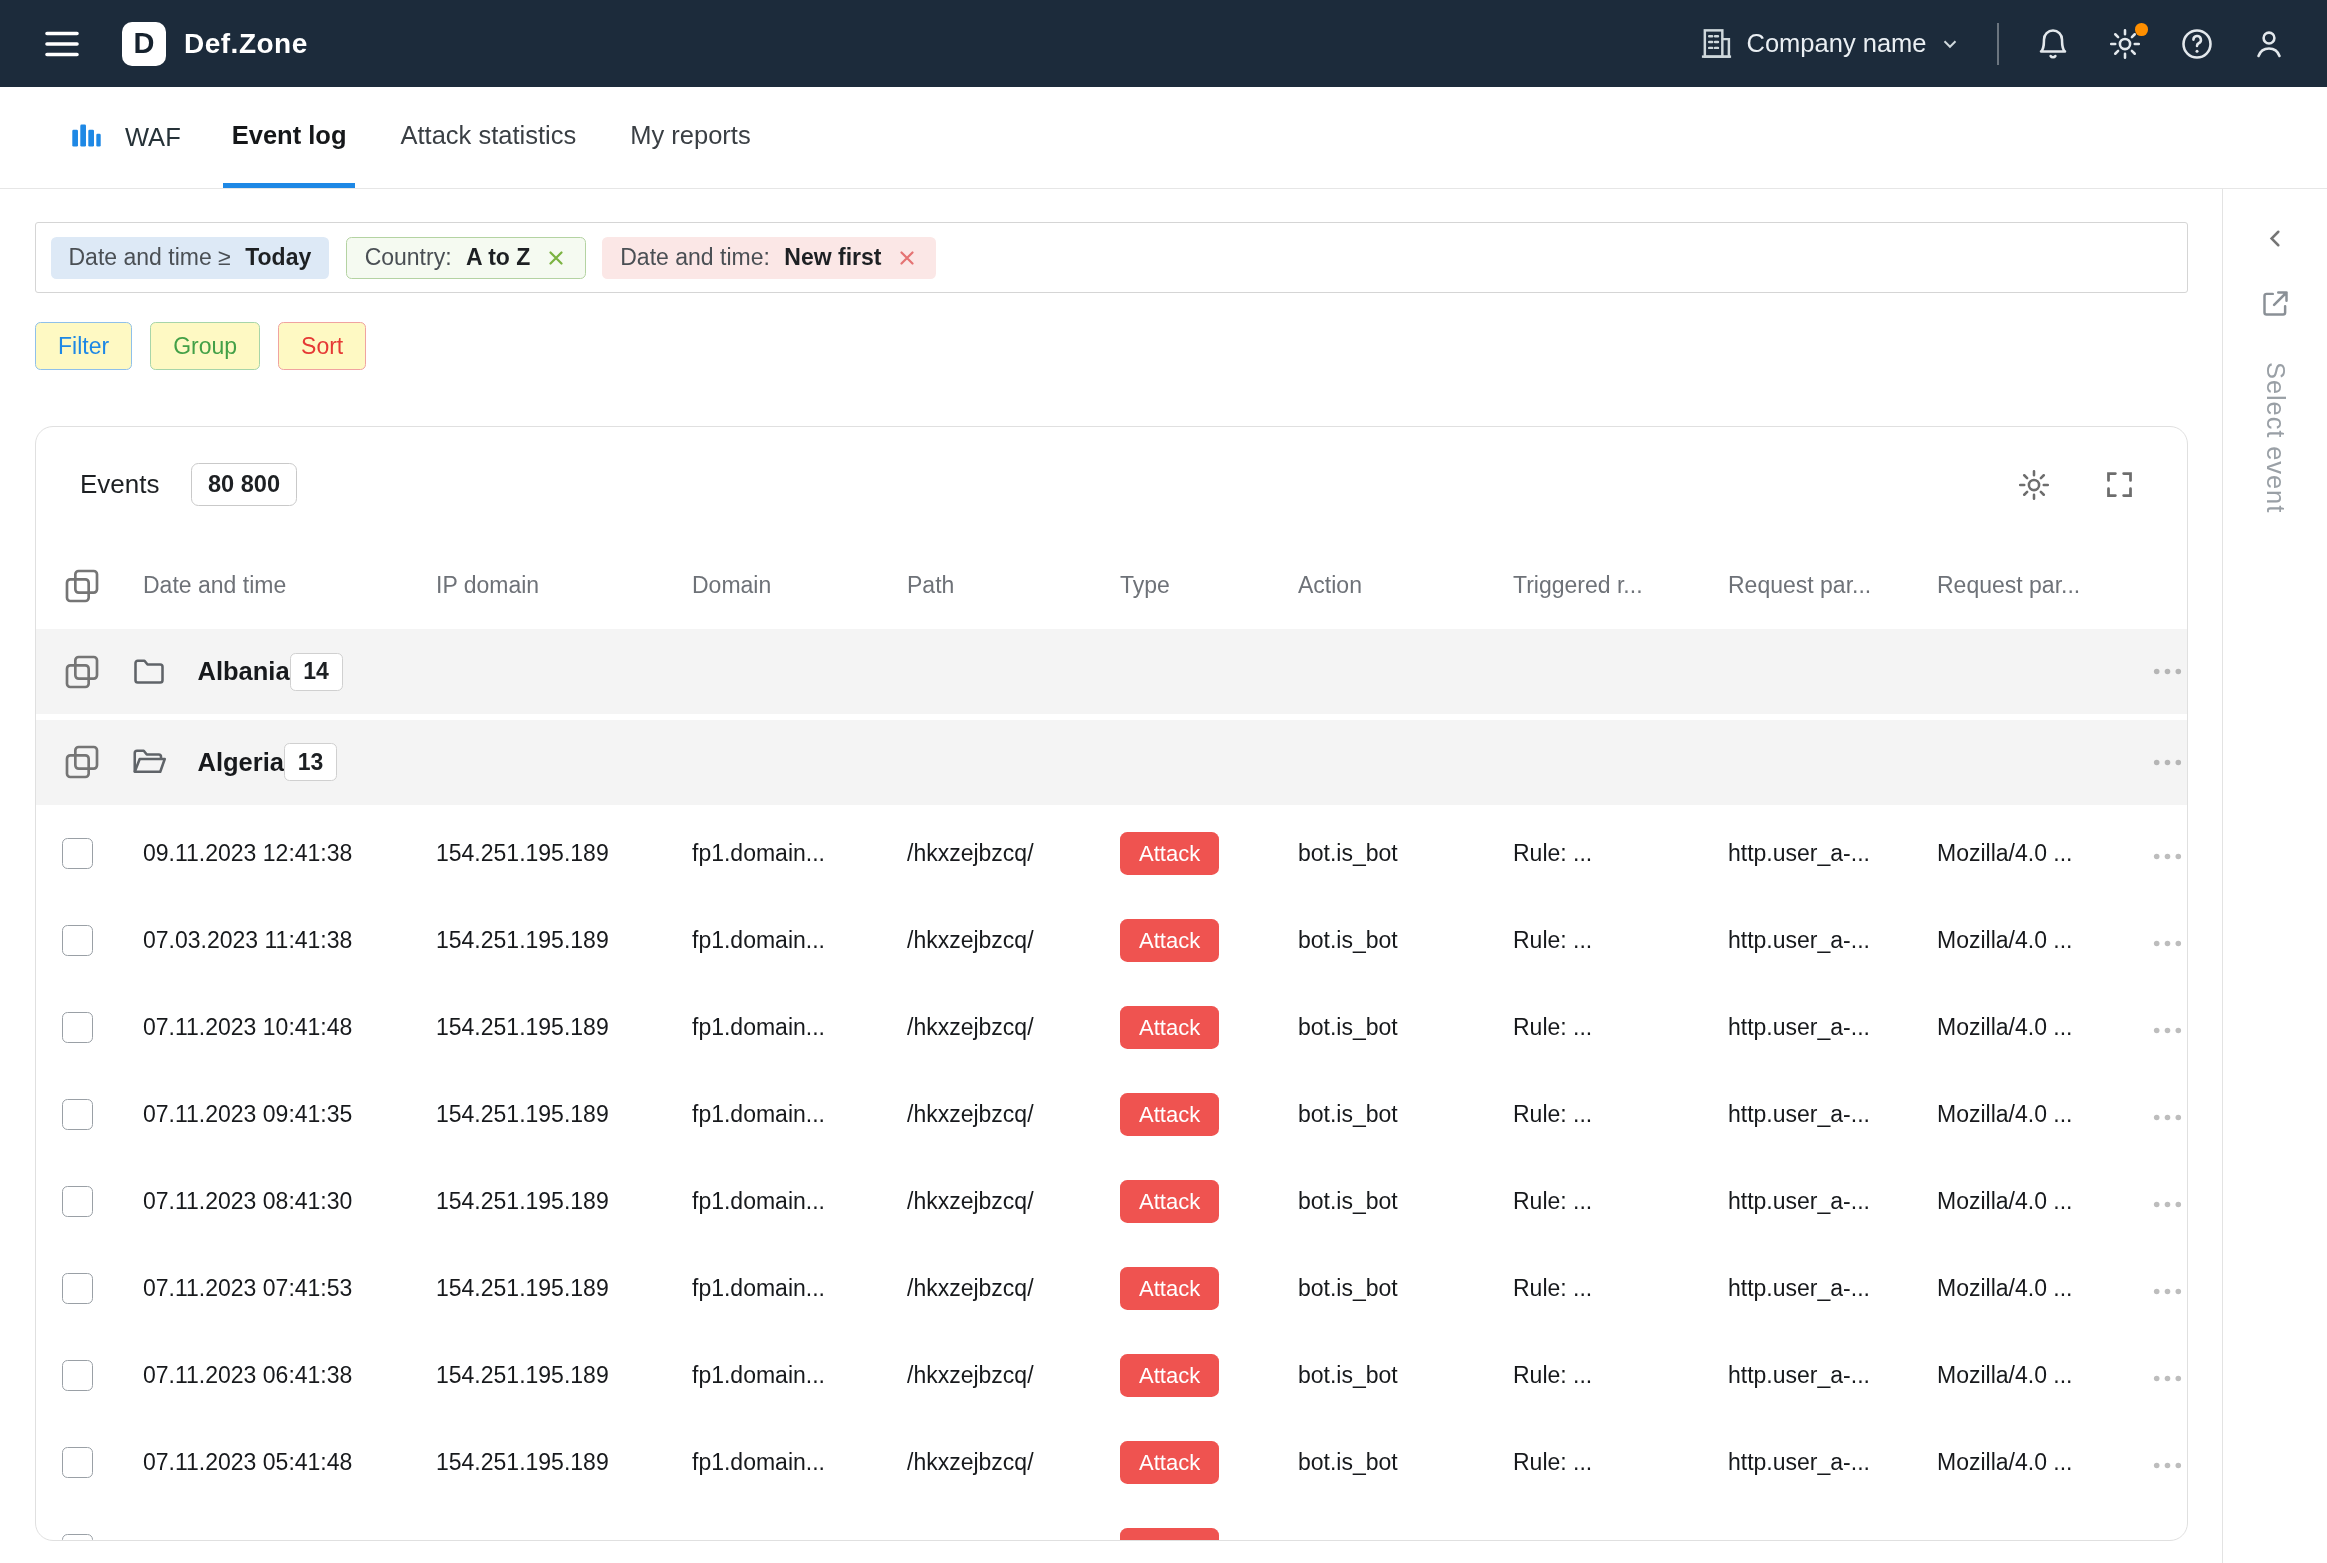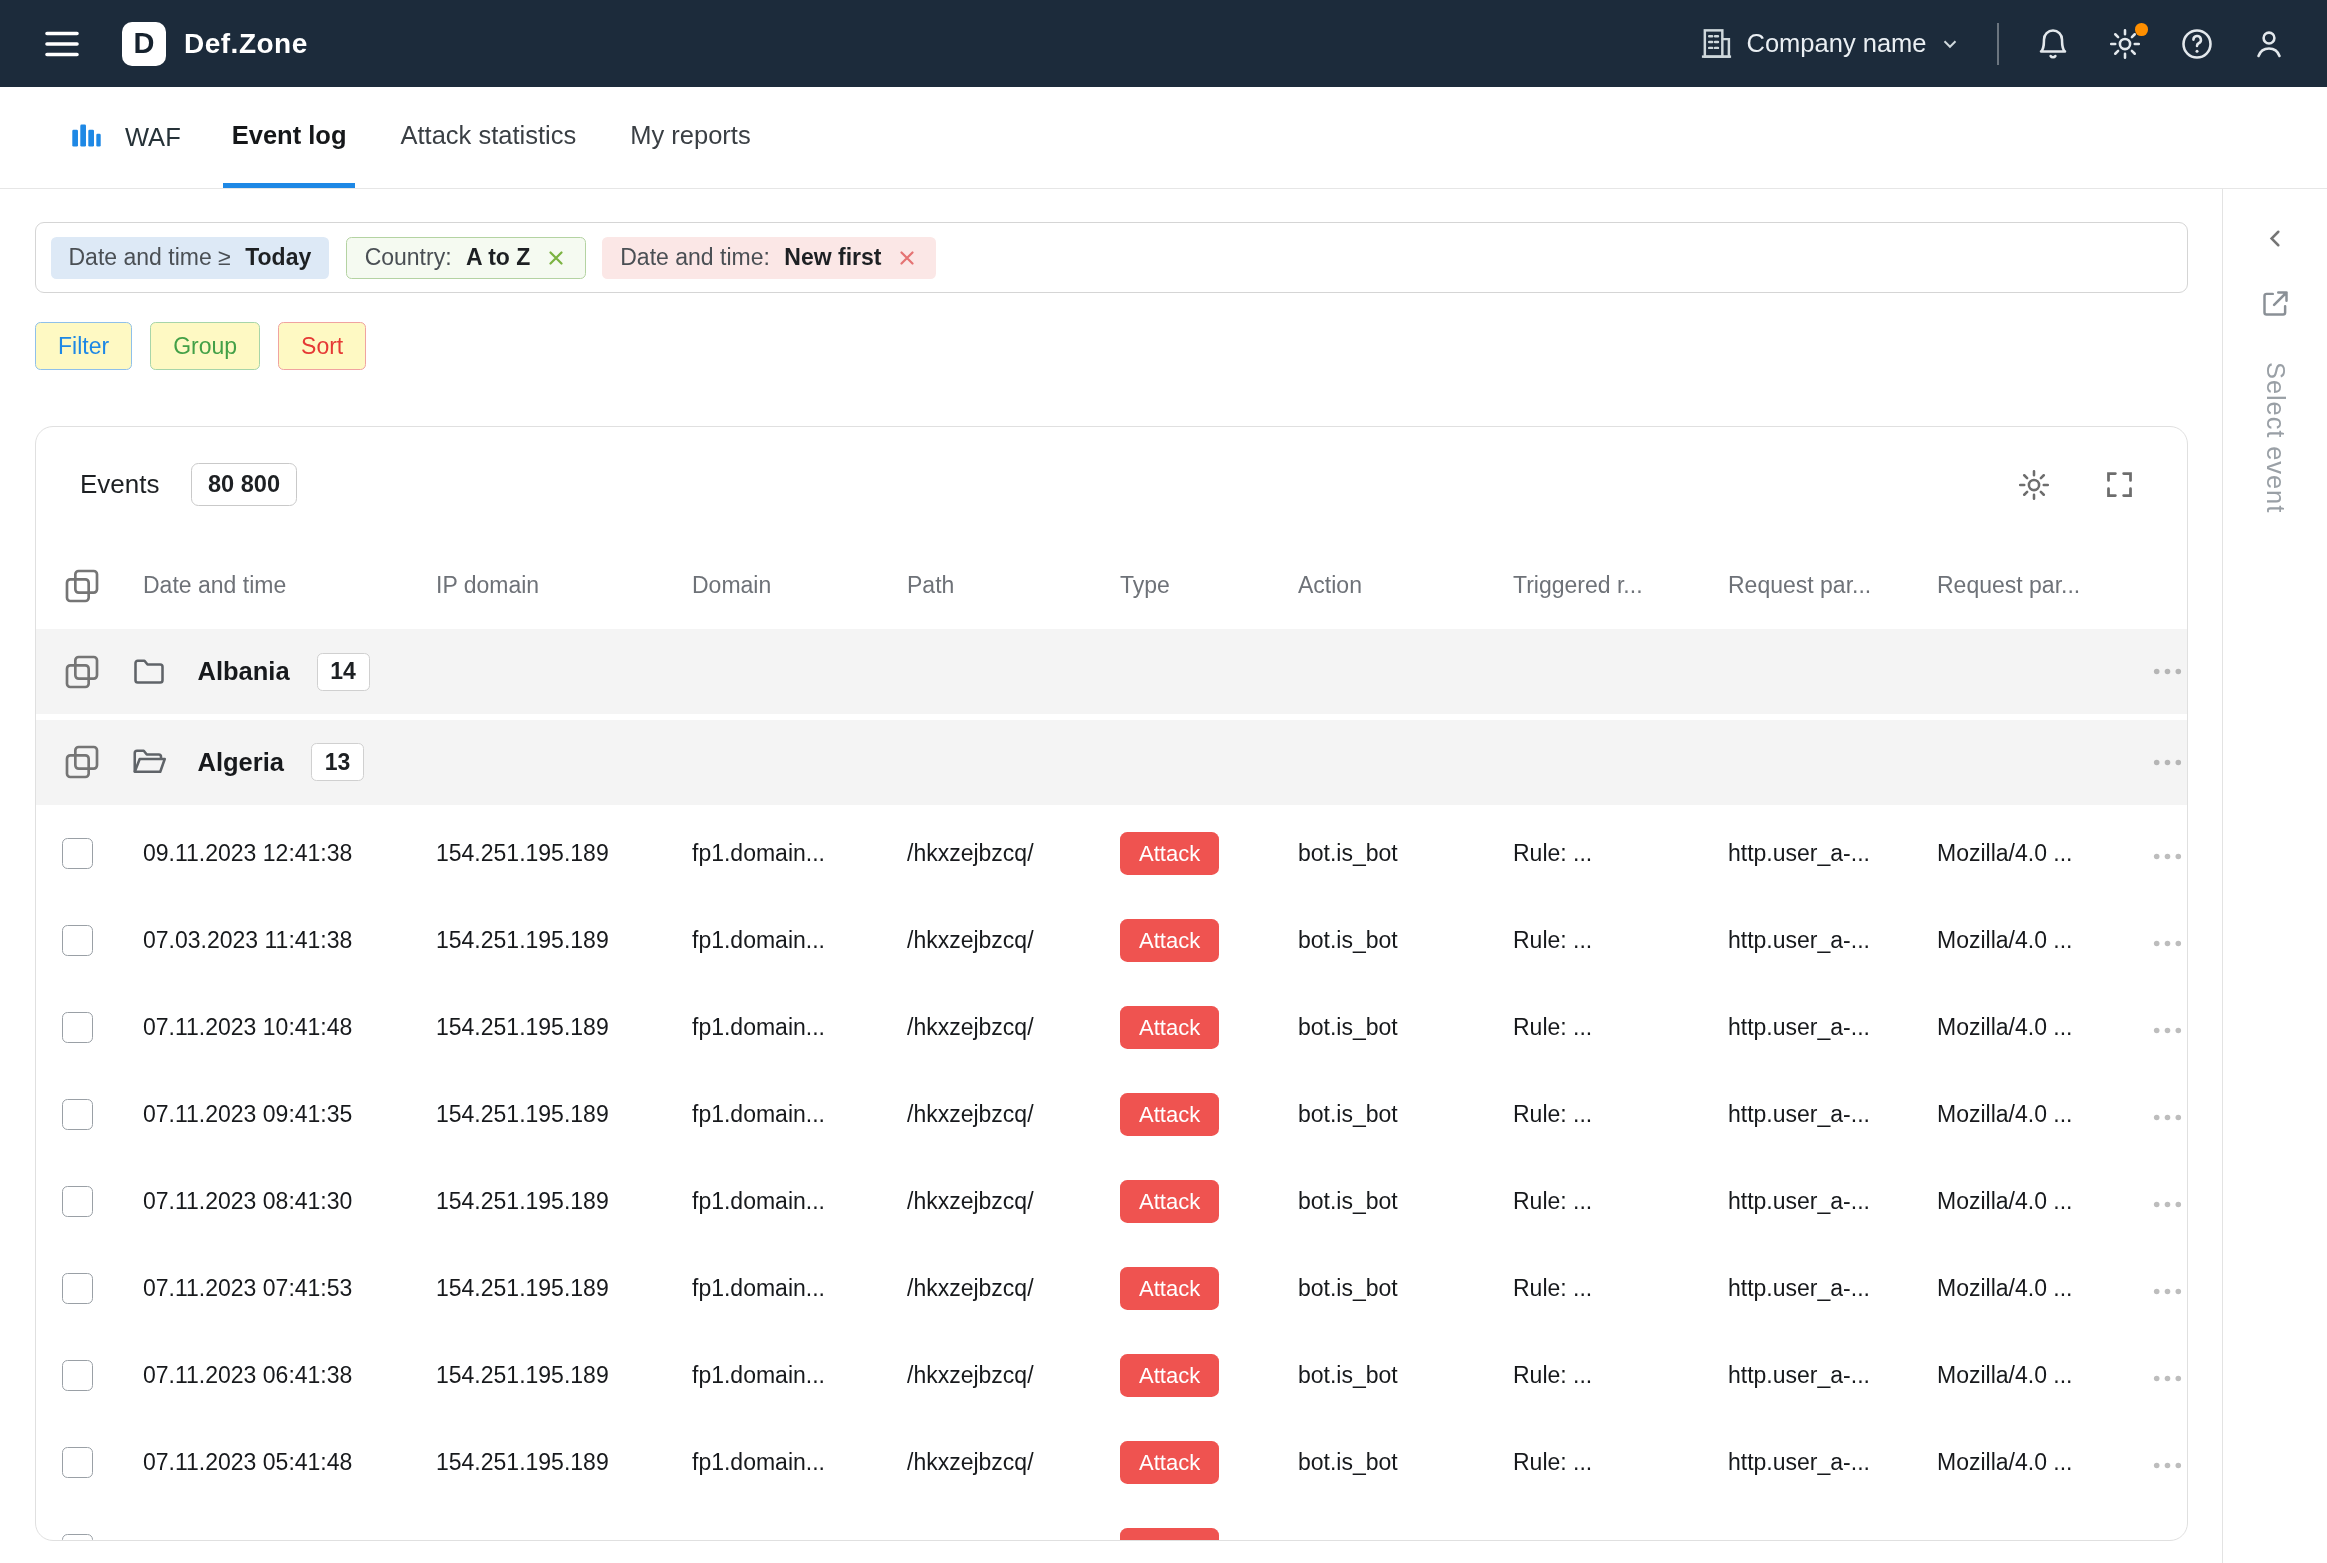--- a/index.html
+++ b/index.html
@@ -29,21 +29,21 @@
   .refresh .dot{width:13.6px;height:13.6px;border-radius:50%;background:#1e88e5}
   .create-report{display:flex;align-items:center;gap:16.4px;color:#3d4f59;font-size:24.5px;font-weight:bold;letter-spacing:0.5px;cursor:pointer}
 
   
   .content{display:flex;height:1375px}
   .main{flex:1;min-width:0;padding:33px 34px 0 35px}
   .rail{width:105px;border-left:1.8px solid #e3e3e3;display:flex;flex-direction:column;align-items:center;padding-top:36px;gap:35px;color:#8a9096}
   .rail-label{writing-mode:vertical-rl;font-size:25.5px;color:#9aa0a6;letter-spacing:0.9px;margin-top:7.3px}
 
   
-  .filter-box{border:1.8px solid #d5d5d5;border-radius:9px;height:71px;display:flex;align-items:center;padding:0 14.5px;gap:16.4px}
+  .filter-box{border:1.8px solid #d5d5d5;border-radius:3px;height:71px;display:flex;align-items:center;padding:0 14.5px;gap:16.4px}
   .chip{height:42px;display:inline-flex;align-items:center;gap:14.5px;padding:0 18px;border-radius:5.5px;font-size:23px;color:#4a4f54}
   .chip b{color:#1d2023}
   .chip-blue{background:#dde9f6}
   .chip-green{background:#f5faf1;border:1.8px solid #b4d3a2}
   .chip-red{background:#fbe7e6}
   .chip .x{display:flex;cursor:pointer}
   .x-green{color:#7cb342}
   .x-red{color:#e57373}
   .filter-actions{display:flex;gap:18px;margin-top:29px}
   .btn-outline{height:48px;padding:0 22px;border-radius:5.5px;background:#fef9c3;font-size:23px}
@@ -65,21 +65,21 @@
   .cell.cb{display:flex;justify-content:flex-start;padding-left:25.5px;overflow:visible}
   .cell.dots{display:flex;justify-content:center;padding-right:0;color:#bdbdbd}
   .data-row{height:87px;font-size:23px;color:#17191c}
   .checkbox{width:31px;height:31px;border:1.8px solid #9aa0a6;border-radius:5.5px;display:inline-block;background:#fff;cursor:pointer}
   .badge-attack{display:inline-block;background:#ef5350;color:#fff;font-size:22px;padding:8.2px 19px;border-radius:7.3px}
 
   .group-row{height:85px;background:#f4f4f4;display:flex;align-items:center;padding-left:25.5px;margin-bottom:5.5px}
   .group-row .ms{margin-right:29px;display:flex}
   .group-row .folder{margin-right:31px;display:flex;color:#5f6368}
   .group-name{font-size:25.5px;font-weight:bold;color:#17191c}
-  .group-count{margin-left:27px;background:#fff;border:1.8px solid #d0d0d0;border-radius:5.5px;padding:4.5px 12.7px;font-size:23px;font-weight:bold;color:#1d2023}
+  .group-count{background:#fff;border:1.8px solid #d0d0d0;border-radius:5.5px;padding:4.5px 12.7px;font-size:23px;font-weight:bold;color:#1d2023}
   .group-row .dots-btn{margin-left:auto;width:40px;display:flex;justify-content:center;color:#b5b5b5}
 
   
   .ic24{width:22px;height:22px}.ic30{width:27px;height:27px}.ic34{width:31px;height:31px}
   .ic36{width:33px;height:33px}.ic38{width:35px;height:35px}.ic40{width:36px;height:36px}.ic44{width:40px;height:40px}
 </style>
 </head>
 <body>
 
 <header class="topbar">

